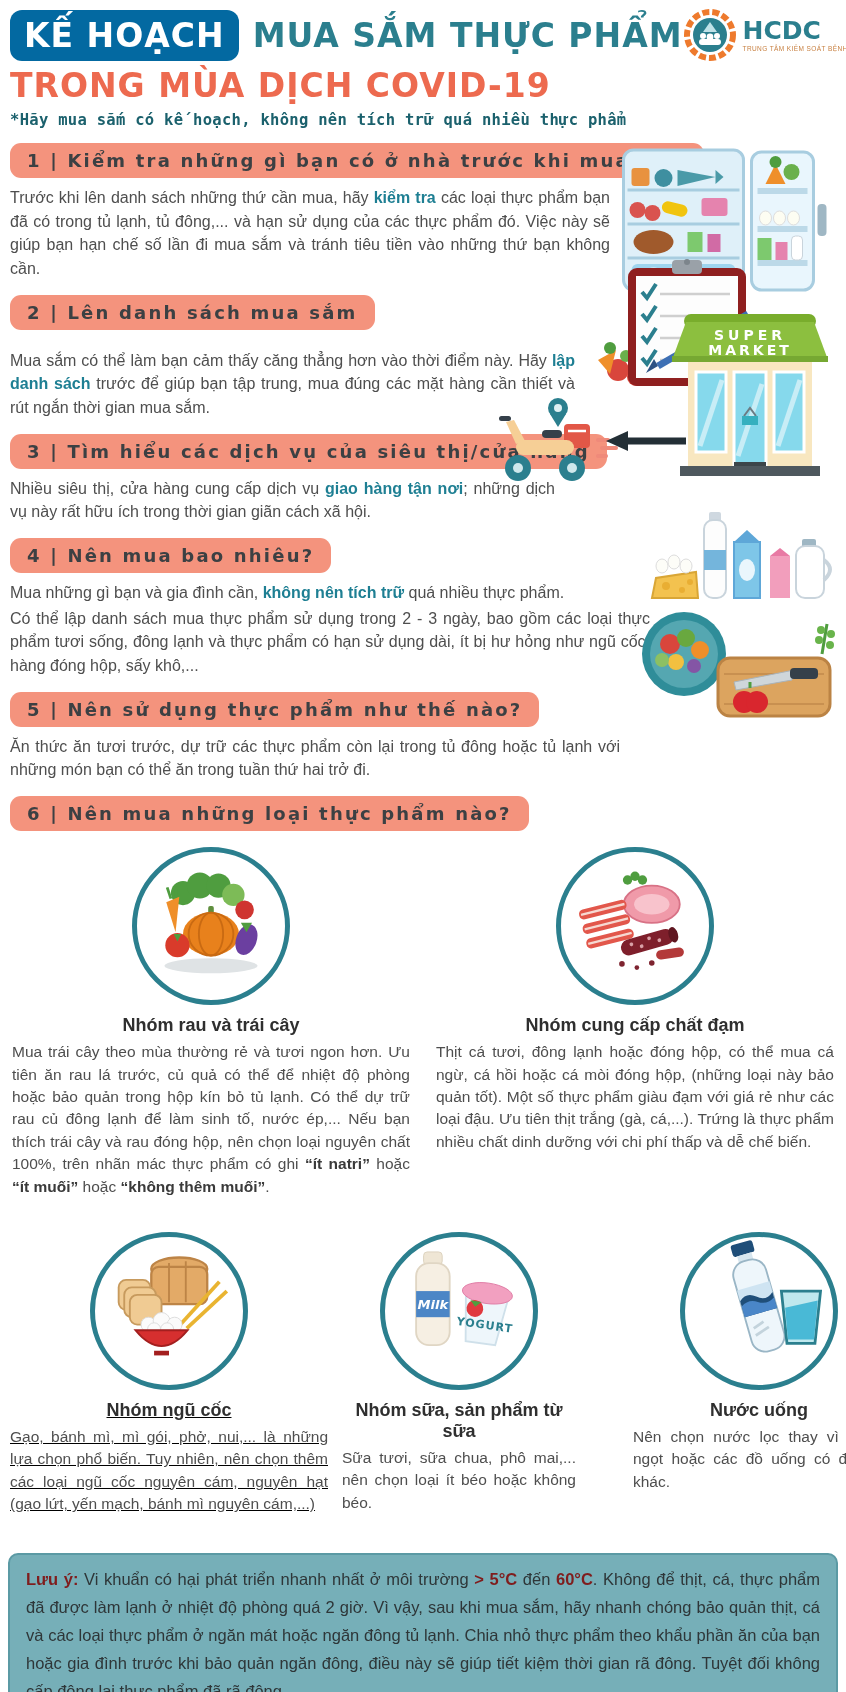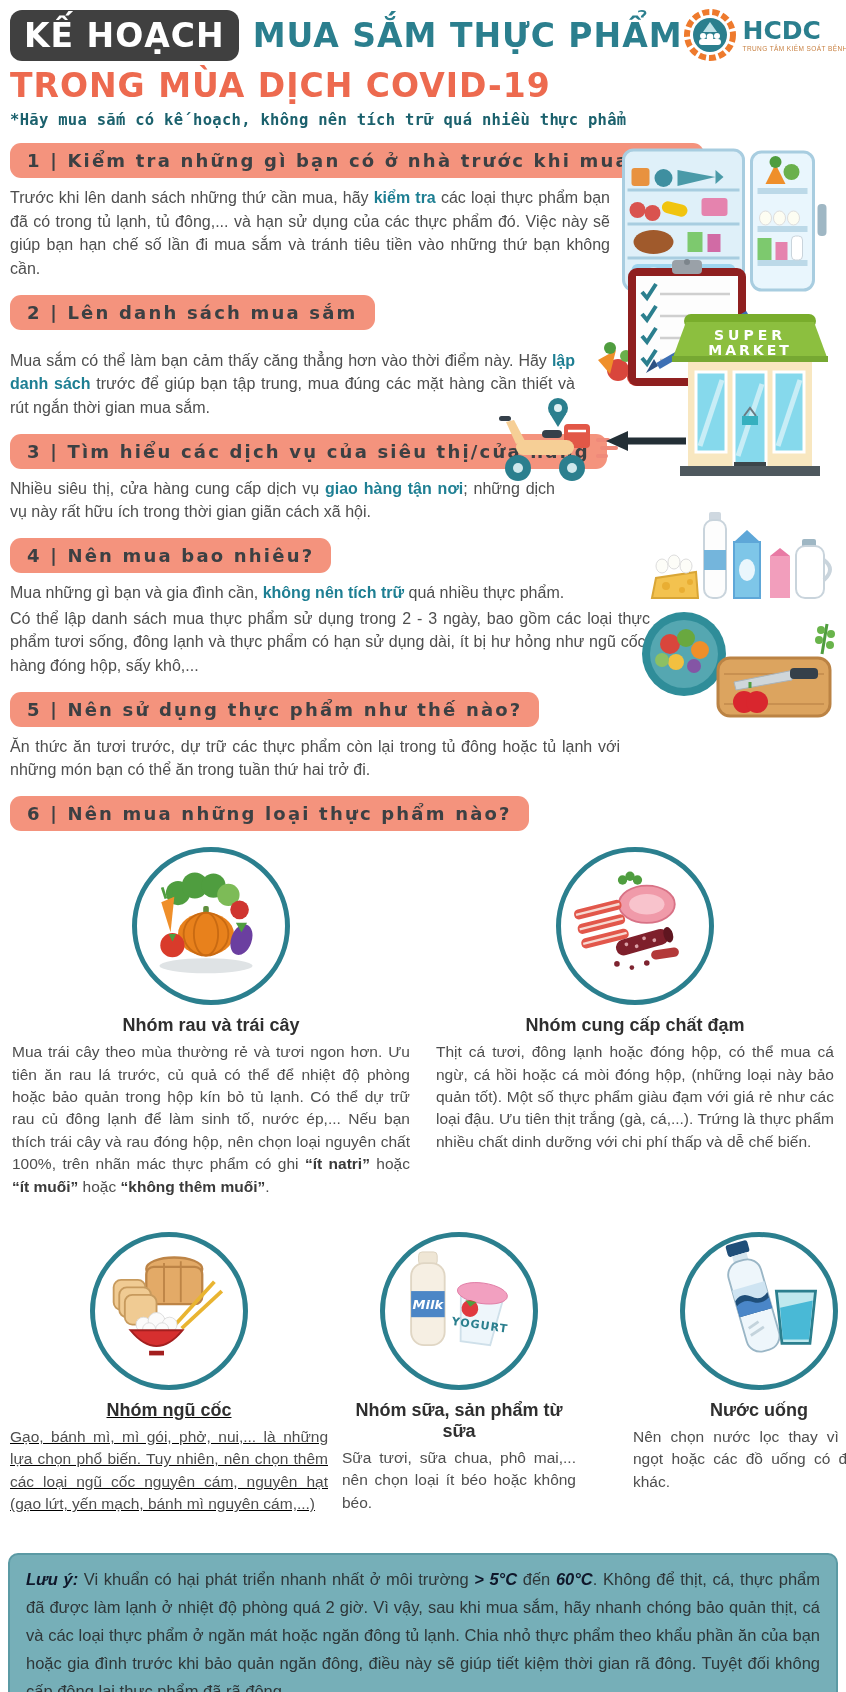--- a/index.html
+++ b/index.html
@@ -1,21 +1,21 @@
 <!DOCTYPE html>
 <html><head>
 <meta charset="utf-8">
 <style>
   html,body{margin:0;padding:0;background:#fff;}
   .page{position:relative;width:846px;height:1692px;overflow:hidden;background:#fff;
         font-family:"Liberation Sans",sans-serif;}
   
   header{padding:8px 10px 0;}
   .h-row1{display:flex;align-items:center;}
-  .badge{background:#404040;color:#fff;font-family:"DejaVu Sans",sans-serif;font-weight:800;
+  .badge{background:#0369a1;color:#fff;font-family:"DejaVu Sans",sans-serif;font-weight:800;
          font-size:33px;padding:6px 14px;border-radius:12px;letter-spacing:1px;white-space:nowrap;}
   .title-main{color:#2b7f8e;font-family:"DejaVu Sans",sans-serif;font-weight:700;font-size:33px;
          margin-left:14px;letter-spacing:1px;white-space:nowrap;}
   .logo{margin-left:auto;display:flex;align-items:center;gap:6px;}
   .logo-name{color:#2b7f8e;font-family:"DejaVu Sans",sans-serif;font-weight:800;font-size:25px;line-height:1;}
   .logo-tag{color:#c77f3f;font-size:6.5px;letter-spacing:.4px;margin-top:2px;white-space:nowrap;}
   .title2{color:#ed6a4f;font-family:"DejaVu Sans",sans-serif;font-weight:800;font-size:33px;
           margin-top:4px;letter-spacing:1px;}
   .note{color:#1b616d;font-family:"DejaVu Sans Mono",monospace;font-weight:bold;font-size:15.5px;
         margin-top:6px;letter-spacing:.3px;}
@@ -26,28 +26,28 @@
         padding:7px 17px;margin-top:14px;}
   .body{font-size:16px;line-height:1.48;color:#4e4e4e;text-align:justify;margin:8px 0 0;}
   .hl{color:#1e7f93;font-weight:bold;}
   .w600{width:600px;} .w565{width:565px;margin-top:19px;} .w545{width:545px;} .w640{width:640px;} .w610{width:610px;}
   
   .row1{display:flex;gap:26px;margin:16px 12px 0;}
   .row1 .col{flex:1 1 0;}
   .row2{display:flex;gap:14px;margin:18px 10px 0;}
   .c-grain{flex:0 0 318px;text-decoration:underline;} .c-milk{flex:0 0 234px;} .c-water{flex:0 0 252px;margin-left:43px;}
   .circle{width:148px;height:148px;border-radius:50%;border:5px solid #2b7f8e;background:#fff;
-          margin:0 auto;overflow:hidden;}
+          margin:0 auto;overflow:hidden;text-align:center;}
   .g-title{font-weight:bold;font-size:18px;color:#2f2f2f;text-align:center;margin-top:10px;}
   .g-body{font-size:15.5px;line-height:1.45;color:#4e4e4e;text-align:justify;margin-top:5px;}
   .b{font-weight:bold;color:#3a3a3a;}
   
   .footer{margin:22px 8px 0;background:#76afb8;border:2px solid #5b9aa4;border-radius:10px;
           padding:10px 16px;font-size:16.5px;line-height:1.7;color:#2e3638;text-align:justify;}
-  .footer .fb{font-weight:bold;color:#0f172a;font-style:italic;}
+  .footer .fb{font-weight:bold;color:#7f1d1d;}
   
   .il{position:absolute;}
   .il-fridge{left:618px;top:146px;}
   .il-clipboard{left:596px;top:258px;}
   .il-market{left:664px;top:296px;}
   .il-scooter{left:498px;top:394px;}
   .il-arrow{left:606px;top:428px;}
   .il-dairy{left:646px;top:506px;}
   .il-board{left:626px;top:608px;}
   svg text{font-family:"DejaVu Sans",sans-serif;}

